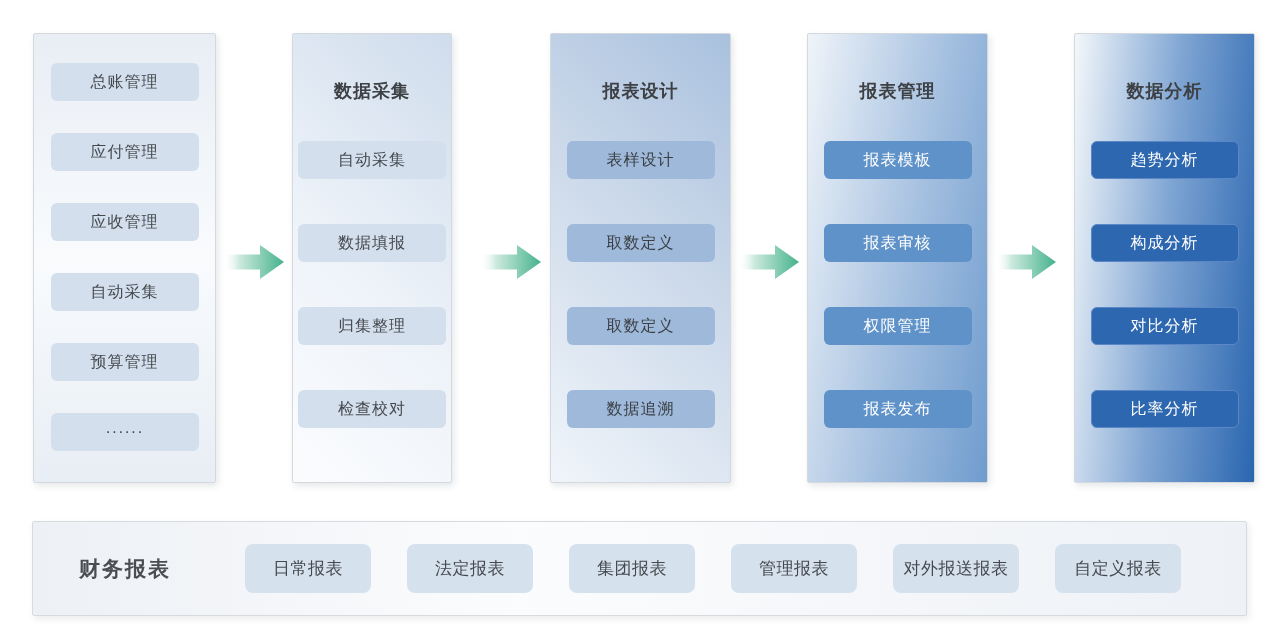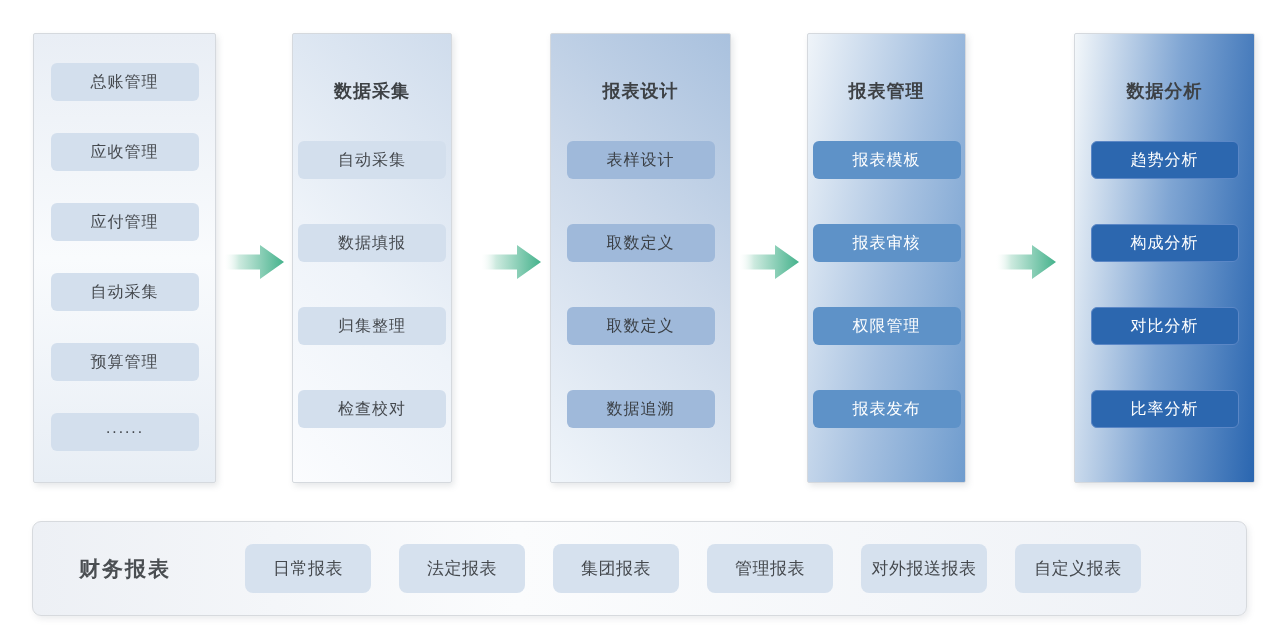--- a/index.html
+++ b/index.html
@@ -8,21 +8,21 @@
     font-family:"Liberation Sans","DejaVu Sans",sans-serif;
   }
   .panel{
     position:absolute;top:33px;height:450px;box-sizing:border-box;
     border:1px solid #d5d9de;border-radius:2px;
     box-shadow:2px 3px 6px rgba(110,120,135,.18);
   }
   .p1{left:33px;width:183px;background:linear-gradient(180deg,#e9eef5 0%,#f9fbfd 50%,#e8eef5 100%);}
   .p2{left:292px;width:160px;background:linear-gradient(45deg,#fbfcfe 0%,#eef3f9 45%,#cfdcec 100%);}
   .p3{left:550px;width:181px;background:linear-gradient(45deg,#f0f5fa 0%,#ccd9ea 55%,#a9c1de 100%);}
-  .p4{left:807px;width:159px;background:linear-gradient(100deg,#eff4f9 0%,#a5c0e0 55%,#6f9cce 100%);}
+  .p4{left:807px;width:181px;background:linear-gradient(100deg,#eff4f9 0%,#a5c0e0 55%,#6f9cce 100%);}
   .p5{left:1065px;width:181px;background:linear-gradient(95deg,#f3f7fa 0%,#7fa5d3 50%,#2a66b0 100%);margin-left:9px;}
   .panel-title{
     margin-top:44px;height:26px;line-height:26px;text-align:center;
     font-size:18px;font-weight:bold;color:#3d4145;letter-spacing:1px;
   }
   .chips{display:flex;flex-direction:column;align-items:center;}
   .chips.four{margin-top:37px;gap:45px;}
   .chips.six{padding-top:29px;gap:32px;}
   .chip{
     width:148px;height:38px;border-radius:6px;box-sizing:border-box;
@@ -30,30 +30,30 @@
     font-size:16px;letter-spacing:1px;white-space:nowrap;
   }
   .p1 .chip,.p2 .chip{background:#d3dfed;color:#45494e;}
   .p3 .chip{background:#9fb9da;color:#3b4046;}
   .p4 .chip{background:#5e92c8;color:#ffffff;}
   .p5 .chip{background:#2c67af;color:#ffffff;border:1px solid #5b87c6;}
   .flow-arrow{position:absolute;top:245px;width:60px;height:34px;}
   .a1{left:224px;}.a2{left:481px;}.a3{left:739px;}.a4{left:996px;}
   .bottom-bar{
     position:absolute;left:32px;top:521px;width:1215px;height:95px;box-sizing:border-box;
-    border:1px solid #d7dade;border-radius:9px;
+    border:1px solid #d7dade;border-radius:2px;
     background:linear-gradient(90deg,#edf0f5 0%,#fbfcfd 40%,#eef1f6 100%);
     box-shadow:2px 3px 6px rgba(110,120,135,.14);
     padding-left:8px;
   }
   .bar-label{
     position:absolute;left:46px;top:50%;transform:translateY(-50%);
     font-size:21px;font-weight:bold;color:#4a4e52;letter-spacing:2px;
   }
-  .bar-chips{position:absolute;left:212px;top:22px;display:flex;gap:28px;}
+  .bar-chips{position:absolute;left:212px;top:22px;display:flex;gap:36px;}
   .bar-chip{
     width:126px;height:49px;border-radius:8px;background:#d6e1ee;color:#45494e;
     display:flex;align-items:center;justify-content:center;font-size:17px;
     letter-spacing:0.5px;white-space:nowrap;
   }
   .svg-defs{position:absolute;width:0;height:0;}
 </style>
 </head>
 <body>
 
@@ -63,22 +63,22 @@
       <stop offset="0" stop-color="#ffffff" stop-opacity="0.15"></stop>
       <stop offset="0.25" stop-color="#cdeadf"></stop>
       <stop offset="1" stop-color="#45b28c"></stop>
     </linearGradient>
   </defs>
 </svg>
 
 <div class="panel p1">
   <div class="chips six">
     <div class="chip">总账管理</div>
+    <div class="chip">应付管理</div>
     <div class="chip">应收管理</div>
-    <div class="chip">应付管理</div>
     <div class="chip">自动采集</div>
     <div class="chip">预算管理</div>
     <div class="chip">······</div>
   </div>
 </div>
 
 <svg class="flow-arrow a1" viewBox="0 0 60 34">
   <polygon points="0,9.5 36,9.5 36,0 60,17 36,34 36,24.5 0,24.5" fill="url(#arrowGrad)"></polygon>
 </svg>
 

